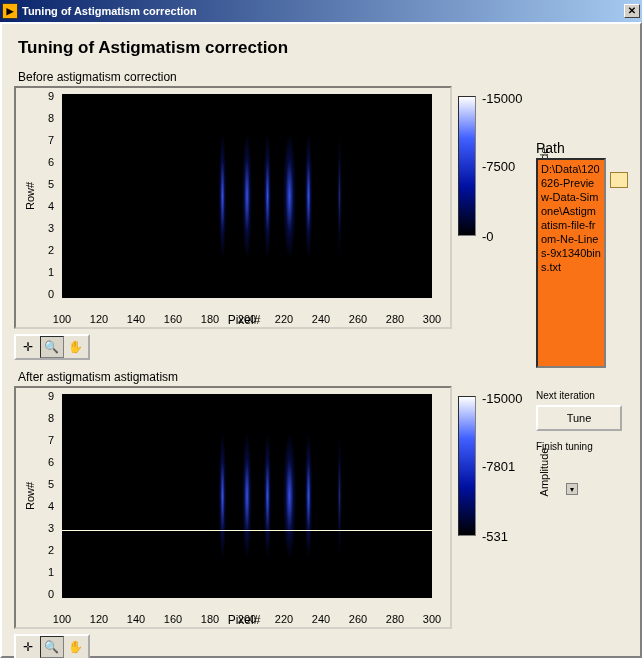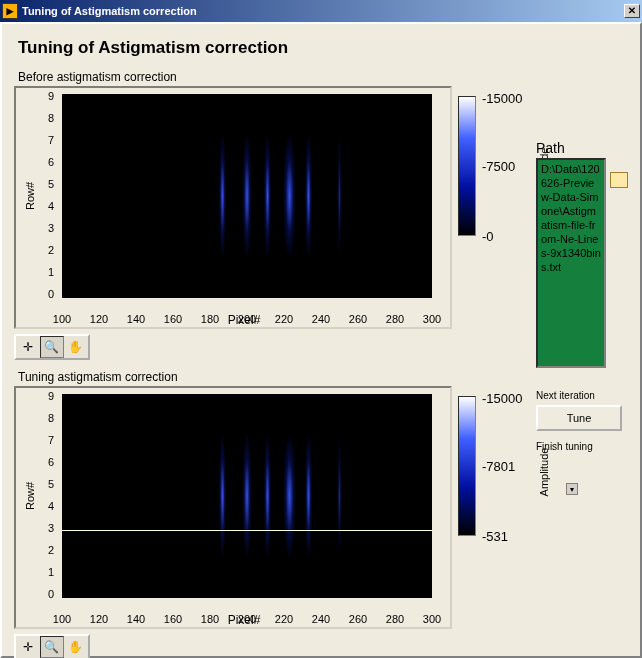--- a/index.html
+++ b/index.html
@@ -26,21 +26,21 @@
 .hline { position: absolute; left: 0; width: 100%; height: 1px; background: #ffffe0; }
 .colorbar-wrap { margin-left: 6px; position: relative; height: 160px; margin-top: 10px; }
 .colorbar { width: 18px; height: 140px; background: linear-gradient(to top, #000, #0010a0, #4060ff 70%, #fff); border: 1px inset #808080; }
 .cb-tick { position: absolute; left: 24px; font-size: 13px; color:#000; transform: translateY(-50%); white-space: nowrap; }
 .cb-label { position: absolute; left: 62px; top: 70px; transform: rotate(-90deg); font-size: 11px; }
 .toolbar { display: flex; border: 2px outset #fff; background: #e8e4d8; width: fit-content; margin-top: 5px; }
 .tbtn { width: 24px; height: 22px; border: 1px solid transparent; display:flex; align-items:center; justify-content:center; cursor:pointer; font-size:12px; }
 .tbtn.sel { border: 1px inset #808080; background: #d8d4c8; }
 .right-col { position: absolute; right: 14px; top: 140px; width: 92px; }
 .path-label { font-size: 14px; margin-bottom: 2px; }
-.path-box { width: 70px; height: 210px; background: #15803d; border: 2px inset #808080; padding: 2px 3px; font-size: 11px; line-height: 14px; word-break: break-all; overflow-wrap: break-word; color:#000; }
+.path-box { width: 70px; height: 210px; background: #f97316; border: 2px inset #808080; padding: 2px 3px; font-size: 11px; line-height: 14px; word-break: break-all; overflow-wrap: break-word; color:#000; }
 .folder-icon { position:absolute; left: 74px; top: 14px; width:18px; height:16px; background:#ffe9a8; border:1px solid #a08030; cursor:pointer; }
 .btn-group { margin-top: 22px; }
 .btn-label { font-size: 10px; margin: 10px 0 4px 0; }
 .winbtn { width: 86px; height: 26px; background: #efebde; border: 2px outset #fff; font-size: 11px; cursor:pointer; display:flex; align-items:center; justify-content:center; }
 .scroll-indicator { position:absolute; left: 30px; top: 325px; width:12px; height:12px; background:#d4d0c8; border:1px solid #808080; display:flex; align-items:center; justify-content:center; font-size:8px;}
 </style>
 </head>
 <body>
 
 <div class="titlebar">
@@ -103,21 +103,21 @@
       </div>
     </div>
     <div class="toolbar">
       <div class="tbtn">✛</div>
       <div class="tbtn sel">🔍</div>
       <div class="tbtn">✋</div>
     </div>
   </div>
 
   <div class="chart-section">
-    <div class="chart-label">Tuning astigmatism correction</div>
+    <div class="chart-label">After astigmatism astigmatism</div>
     <div class="chart-row">
       <div class="chart-frame">
         <div class="chart">
           <div class="plot-area">
             <div class="streak" style="left:42%;width:3%"></div>
             <div class="streak" style="left:48%;width:4%"></div>
             <div class="streak" style="left:54%;width:3%"></div>
             <div class="streak" style="left:59%;width:5%"></div>
             <div class="streak" style="left:65%;width:3%"></div>
             <div class="streak" style="left:74%;width:2%;opacity:0.5"></div>

